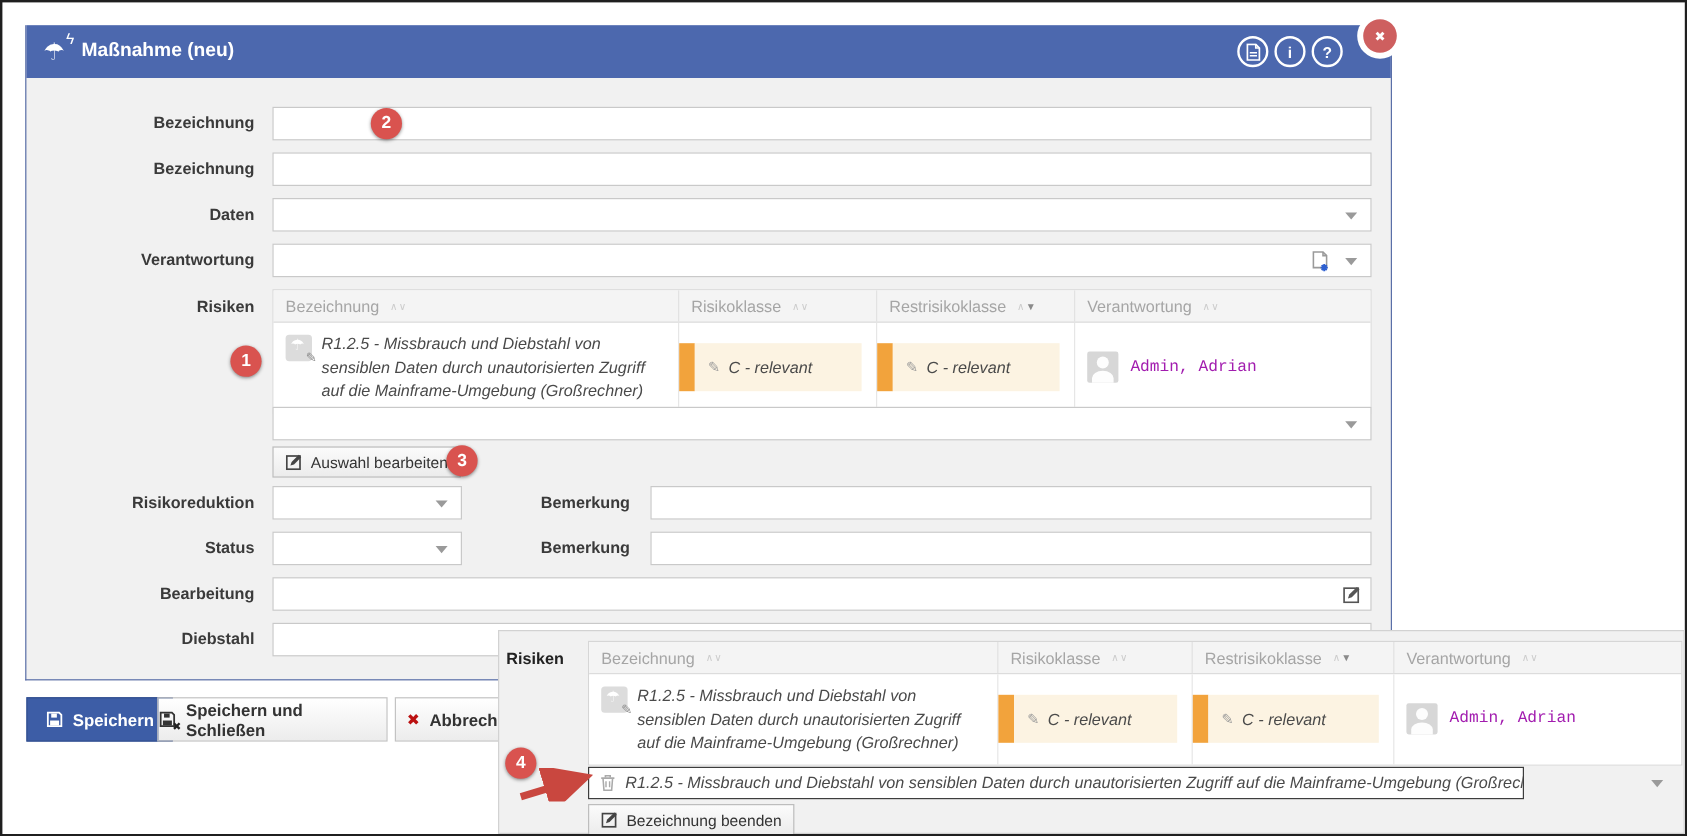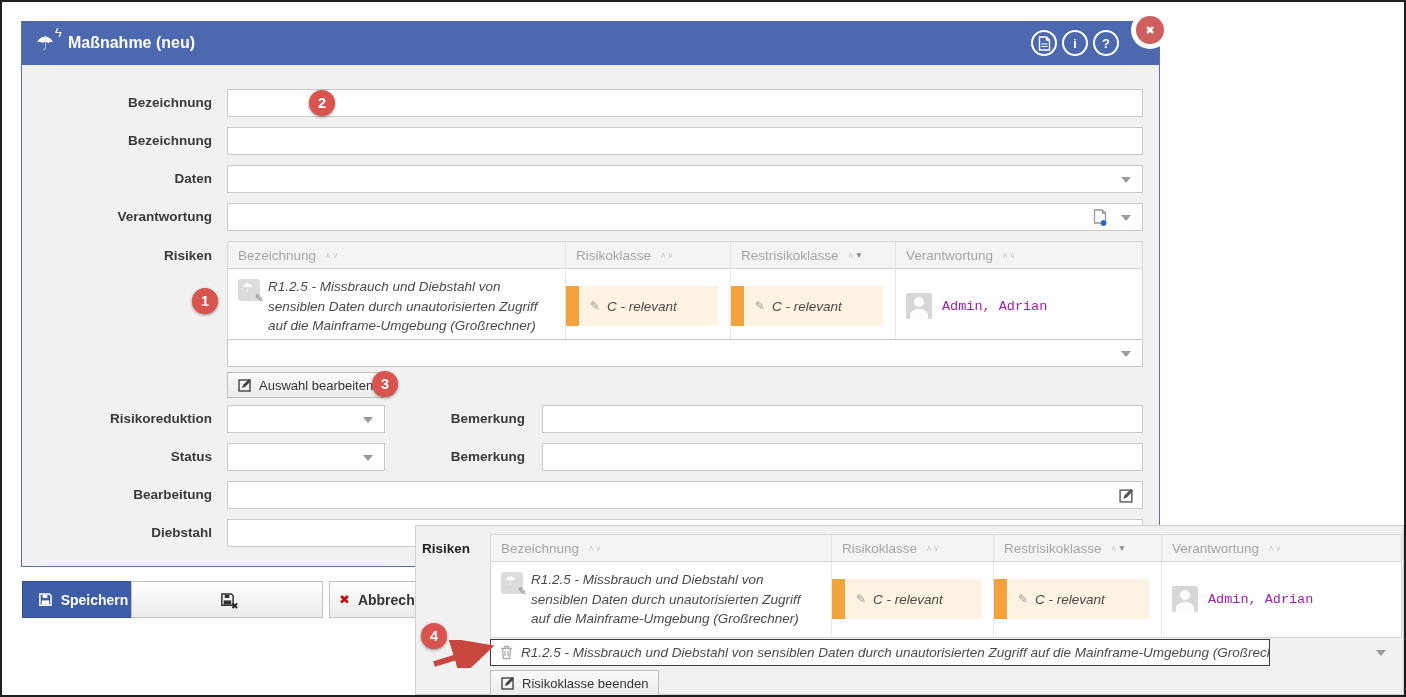--- a/index.html
+++ b/index.html
@@ -242,20 +242,21 @@
   </div>
   <div class="big-btn btn-plain" style="left:129px;width:192px;">
     <span class="floppy-x">
       <svg width="15" height="15" viewBox="0 0 16 16">
           <path d="M2 2h10l2 2v10H2z" fill="none" stroke="#333" stroke-width="1.6"></path>
           <rect x="5" y="2.8" width="5" height="3.6" fill="#333"></rect>
           <rect x="4" y="9" width="8" height="4.4" fill="#333"></rect>
         </svg>
       <span class="xx">✖</span>
     </span>
+    <span>Speichern und Schließen</span>
   </div>
   <div class="big-btn btn-plain" style="left:327px;width:112px;">
     <span class="red-x">✖</span>
     <span>Abbrechen</span>
   </div>
 
   <div class="overlay">
     <div class="flabel" style="left:0;top:15px;width:54px;color:#222;">Risiken</div>
 
     <div class="rtable" style="left:74px;top:8px;width:912px;">
@@ -319,21 +320,21 @@
         <span class="it">R1.2.5 - Missbrauch und Diebstahl von sensiblen Daten durch unautorisierten Zugriff auf die Mainframe-Umgebung (Großrechner)</span>
       </span>
       <span class="dd-arrow" style="right:16px;top:11px;"></span>
     </div>
 
     <div class="sm-btn" style="left:74px;top:144px;">
       <svg width="14" height="14" viewBox="0 0 14 14">
           <rect x="1" y="2" width="11" height="11" fill="none" stroke="#444" stroke-width="1.4"></rect>
           <path d="M4 10l1-3 6-6 2 2-6 6z" fill="#444"></path>
         </svg>
-      <span>Risikoklasse beenden</span>
+      <span>Bezeichnung beenden</span>
     </div>
   </div>
 
   <div class="badge" style="left:190px;top:286px;">1</div>
   <div class="badge" style="left:307px;top:88px;">2</div>
   <div class="badge" style="left:370px;top:369px;">3</div>
   <div class="badge" style="left:419px;top:621px;z-index:9;">4</div>
   <svg style="position:absolute;left:428px;top:638px;z-index:9;" width="64" height="28" viewBox="0 0 64 28">
     <defs>
         <marker id="ah" markerWidth="7" markerHeight="7" refX="4.5" refY="3.5" orient="auto">

